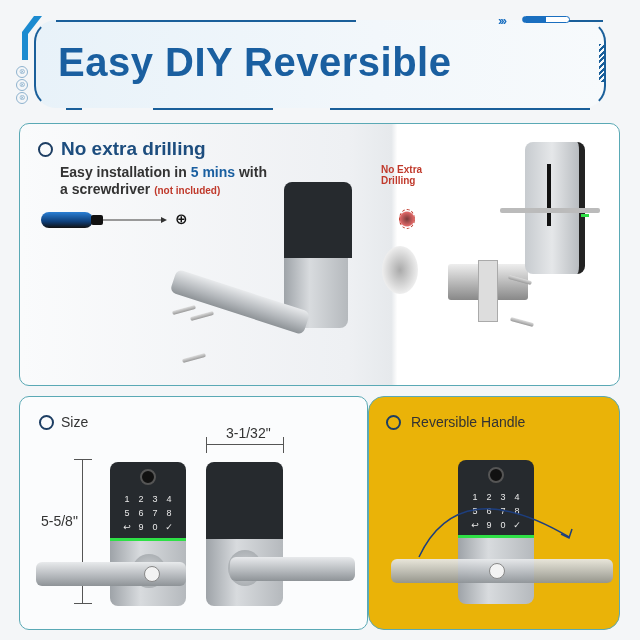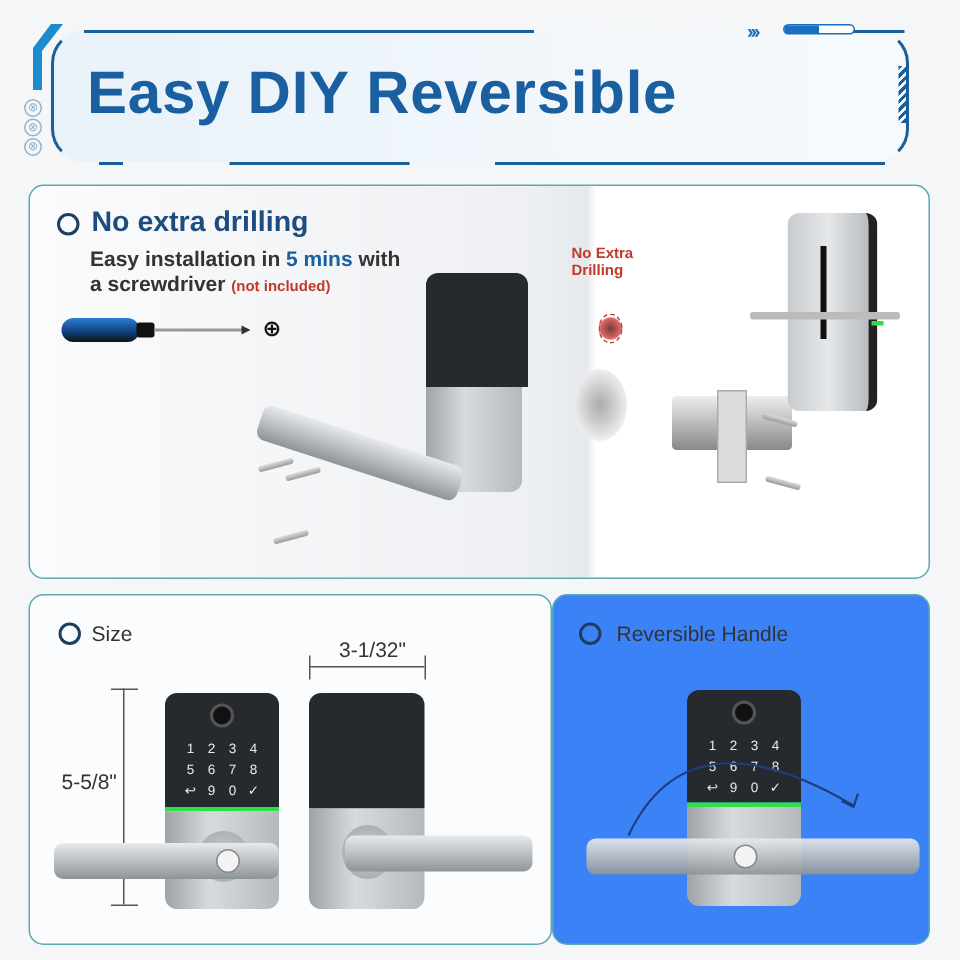--- a/index.html
+++ b/index.html
@@ -17,21 +17,21 @@
   .hdr-x { left: 16px; width: 12px; height: 12px; border: 1.5px solid #8fb3cf; border-radius: 50%; font-size: 8px; color: #8fb3cf; line-height: 9px; text-align: center; }
   .hdr-arrows { left: 498px; top: 13px; font-size: 13px; font-weight: bold; color: #1a6fc0; letter-spacing: -2px; }
   .hdr-pill { left: 522px; top: 16px; width: 48px; height: 7px; border: 1.5px solid #1a6fc0; border-radius: 4px; background: linear-gradient(90deg,#1a6fc0 0 50%, #fff 50% 100%); }
   .hdr-stripes { left: 599px; top: 44px; width: 6px; height: 38px; background: repeating-linear-gradient(135deg,#1a5f9a 0 2px, transparent 2px 4px); }
   .title { left: 58px; top: 40px; font-size: 40px; font-weight: bold; color: #1a5fa0; letter-spacing: 0.5px; }
 
   
   .panel { border: 1.5px solid #5aa9b5; border-radius: 10px; background: #fff; overflow: hidden; }
   .p1 { left: 19px; top: 123px; width: 601px; height: 263px; background: linear-gradient(90deg,#fafbfc 0%, #eef0f3 55%, #e6e9ec 62%, #fff 63%); padding-left: 18px; }
   .p2 { left: 19px; top: 396px; width: 349px; height: 234px; background: #fbfcfd; }
-  .p3 { left: 368px; top: 396px; width: 252px; height: 234px; background: #3b82f6; }
+  .p3 { left: 368px; top: 396px; width: 252px; height: 234px; background: #eab308; border-radius: 16px; }
 
   .circle-ico { width: 15px; height: 15px; border: 2px solid #1d3e63; border-radius: 50%; display: inline-block; }
   .h2 { font-size: 19px; font-weight: bold; color: #1d4d7e; }
   .desc { font-size: 14px; color: #333; line-height: 17px; font-weight: bold; }
   .desc .hl { color: #1a5fa0; }
   .desc .note { color: #c0392b; font-size: 10px; }
   .h3 { font-size: 14px; color: #333; }
 
   
   .lock-top { background: #262a2e; border-radius: 8px 8px 0 0; }

